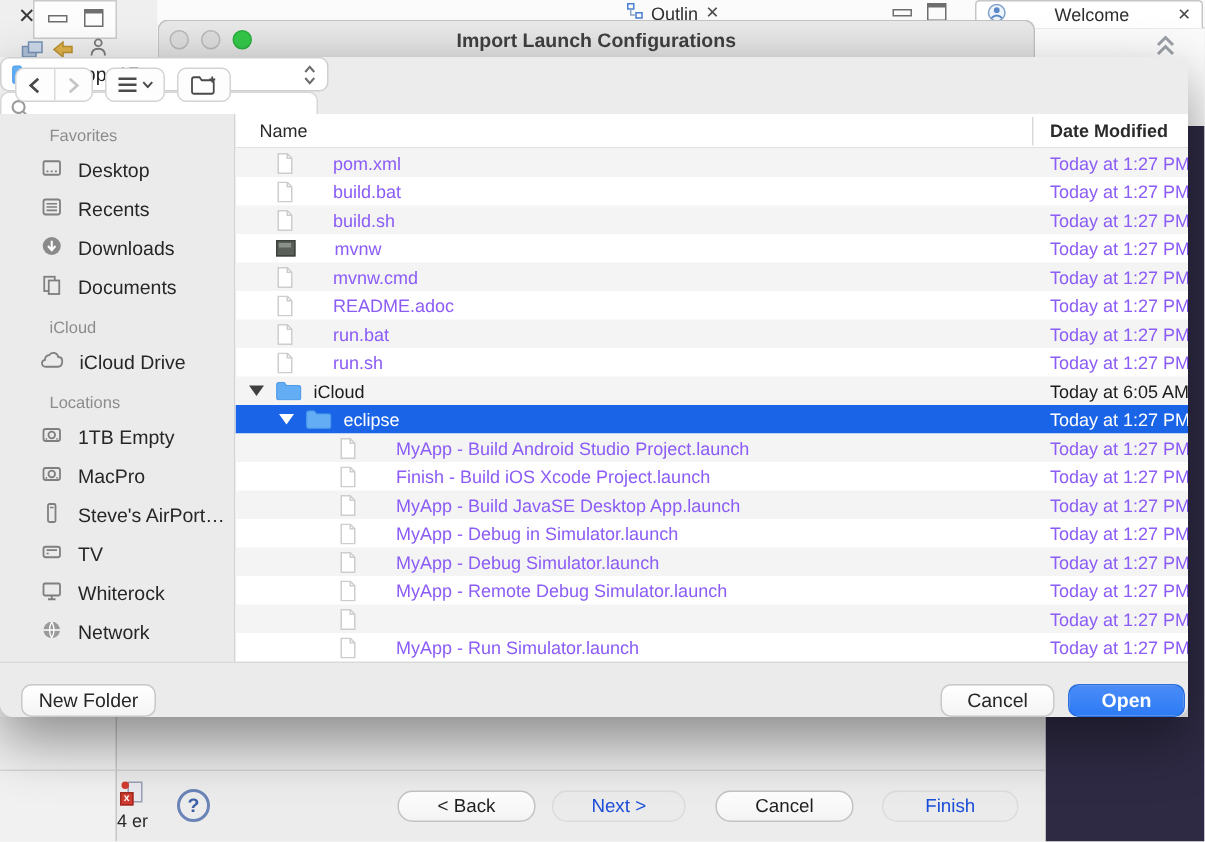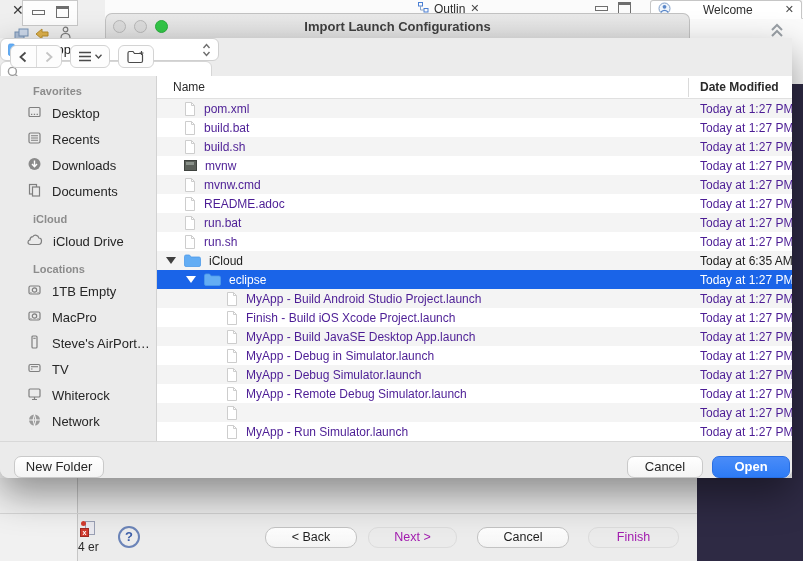--- a/index.html
+++ b/index.html
@@ -29,21 +29,21 @@
   .navy-right { left:792px; top:84px; width:11px; height:394px; }
   .navy-bottom { left:697px; top:478px; width:106px; height:83px; }
 
   .wiz-left { left:0; top:478px; width:78px; height:83px; background:#f1f1f1; border-right:1px solid #c6c6c6; }
   .wiz-left-line { left:0; top:513px; width:78px; height:1px; background:#d6d6d6; }
   .wiz-main { left:78px; top:478px; width:619px; height:83px; background:#ececec; }
   .wiz-sep { left:78px; top:513px; width:619px; height:1px; background:#d2d2d2; }
 
   .wiz-btn { position:absolute; top:527px; height:21px; border-radius:10px; font-size:12.5px; line-height:19px; text-align:center;
              background:linear-gradient(#ffffff,#f3f3f3); border:1px solid #c3c3c3; color:#1f1f1f; cursor:default; }
-  .wiz-btn.disabled { background:#ebebeb; border-color:#dcdcdc; color:#a21caf; }
+  .wiz-btn.disabled { background:#ebebeb; border-color:#dcdcdc; color:#1d4ed8; }
   .help-btn { left:118px; top:526px; width:22px; height:22px; border-radius:50%; border:2px solid #6b84b8; color:#3c5ea8;
               font-size:13px; font-weight:bold; text-align:center; line-height:18px; background:transparent; }
   .status-text { left:78px; top:540px; font-size:12px; color:#2a2a2a; }
   .errlog-icon { left:80px; top:521px; width:16px; height:17px; }
   .errlog-page { position:absolute; left:5px; top:0; width:10px; height:14px; background:#e9e9ef; border:1px solid #9aa0b4; }
   .errlog-dot { position:absolute; left:1px; top:0; width:5px; height:5px; border-radius:50%; background:#d23b2f; }
   .errlog-badge { position:absolute; left:0; top:7px; width:9px; height:9px; background:#d23b2f; border:1px solid #a02a22;
                   color:#fff; font-size:7px; line-height:7px; text-align:center; font-weight:bold; }
 
   
@@ -66,33 +66,33 @@
   .viewbtn { left:70px; width:40px; gap:3px; }
   .nfbtn { left:118px; width:36px; }
   .pathdd { left:278px; top:8px; width:219px; height:23px; background:#fff; border:1px solid #d0d0d0; border-radius:6px;
             display:flex; align-items:center; padding:0 7px; gap:7px; }
   .pathdd-label { font-size:13px; color:#222; flex:1; }
   .search { left:573px; top:8px; width:212px; height:22px; background:#fff; border:1px solid #d6d6d6; border-radius:6px;
             display:flex; align-items:center; padding:0 6px; gap:4px; }
   .search input { border:none; outline:none; flex:1; font-size:13px; font-family:inherit; background:transparent; }
 
   .sidebar { left:0; top:38px; width:157px; height:365px; background:#ebebeb; border-right:1px solid #d2d2d2; overflow:hidden; }
-  .sb-section-label { margin:9px 0 3px 33px; font-size:11px; font-weight:bold; color:#8c8c8c; }
+  .sb-section-label { margin:9px 0 3px 33px; font-size:11px; font-weight:normal; color:#8c8c8c; }
   .sb-item { height:26px; display:flex; align-items:center; padding-left:26px; gap:9px; font-size:13px; color:#262626; }
   .sb-item svg { flex:0 0 auto; }
 
   .colhead { left:157px; top:38px; width:635px; height:23px; background:#fff; border-bottom:1px solid #e0e0e0; }
   .colhead .name { position:absolute; left:16px; top:4px; font-size:12px; color:#2a2a2a; }
   .colhead .date { position:absolute; left:543px; top:4px; font-size:12px; font-weight:bold; color:#2a2a2a; }
   .col-div { position:absolute; left:531px; top:2px; width:1px; height:19px; background:#dadada; }
 
   .list { left:157px; top:61px; width:635px; height:342px; background:#fff; overflow:hidden; }
   .row { position:relative; height:19px; display:flex; align-items:center; font-size:12px; }
   .row.zebra { background:#f4f4f4; }
-  .row.dim { color:#4c1d95; }
+  .row.dim { color:#8b5cf6;gap:18px; }
   .row.normal { color:#1c1c1c; }
   .row.selected { background:#1a64e8; color:#fff; }
   .row .rname { margin-left:8px; white-space:nowrap; }
   .row .rdate { position:absolute; left:543px; white-space:nowrap; }
   .tri { width:0; height:0; border-left:5px solid transparent; border-right:5px solid transparent; border-top:7px solid #404040; }
   .selected .tri { border-top-color:#fff; }
   .term-icon { width:13px; height:11px; background:#5a5f59; border:1px solid #3e423e; position:relative; }
   .term-icon::after { content:""; position:absolute; left:1px; top:1px; width:8px; height:3px; background:#8a918a; }
 
   .sheet-footer { left:0; top:403px; width:792px; height:37px; background:#ebebeb; border-top:1px solid #d8d8d8; border-radius:0 0 9px 9px; }
@@ -420,21 +420,21 @@
           <span class="rdate">Today at 1:27 PM</span>
         </div>
         <div class="row normal zebra">
           <span class="tri" style="margin-left: 9px;"></span>
           <span style="margin-left: 8px; display: inline-flex;">
             <svg width="17" height="13" viewBox="0 0 17 13">
               <path d="M0.5 2.5 Q0.5 1 2 1 L5.5 1 L7 3 L15 3 Q16.5 3 16.5 4.5 L16.5 11 Q16.5 12.5 15 12.5 L2 12.5 Q0.5 12.5 0.5 11 Z" fill="#63adf4" stroke="#4e9bea" stroke-width="0.8"></path>
             </svg>
           </span>
           <span class="rname">iCloud</span>
-          <span class="rdate">Today at 6:35 AM</span>
+          <span class="rdate">Today at 6:05 AM</span>
         </div>
         <div class="row selected">
           <span class="tri" style="margin-left: 29px;"></span>
           <span style="margin-left: 8px; display: inline-flex;">
             <svg width="17" height="13" viewBox="0 0 17 13">
               <path d="M0.5 2.5 Q0.5 1 2 1 L5.5 1 L7 3 L15 3 Q16.5 3 16.5 4.5 L16.5 11 Q16.5 12.5 15 12.5 L2 12.5 Q0.5 12.5 0.5 11 Z" fill="#63adf4" stroke="#4e9bea" stroke-width="0.8"></path>
             </svg>
           </span>
           <span class="rname">eclipse</span>
           <span class="rdate">Today at 1:27 PM</span>

